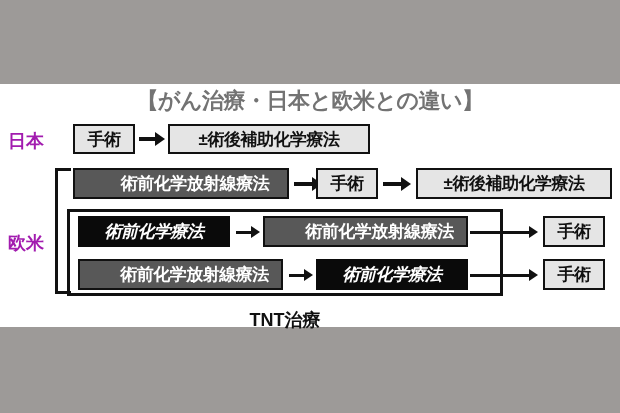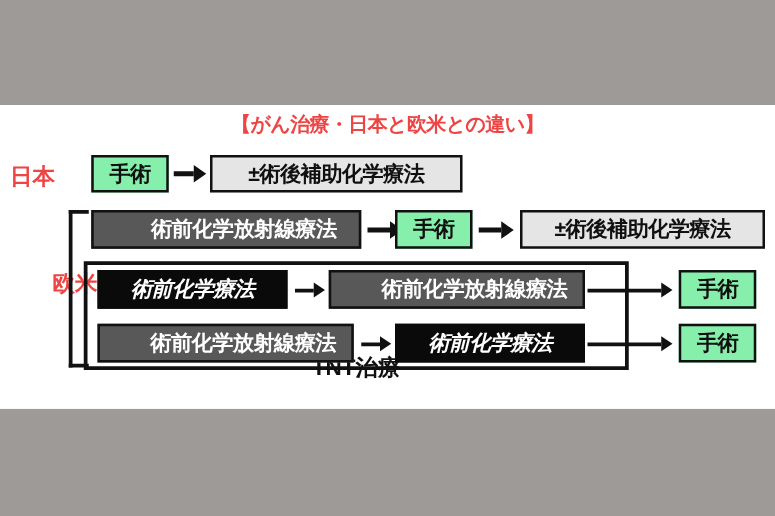--- a/index.html
+++ b/index.html
@@ -35,57 +35,57 @@
     background: #ffffff;
   }
 
   
   #title {
     position: absolute;
     left: 0;
     top: 88px;
     width: 620px;
     text-align: center;
-    font-size: 16px;
+    font-size: 22px;
     font-weight: bold;
     letter-spacing: -0.5px;
-    color: #ef4444;
+    color: #737373;
     line-height: 26px;
     white-space: nowrap;
   }
 
   
   .row-label {
     position: absolute;
     font-size: 18px;
     font-weight: bold;
-    color: #ef4444;
+    color: #a21caf;
     letter-spacing: 0px;
     white-space: nowrap;
   }
   #label-japan { left: 8px; top: 129px; }
-  #label-west  { left: 8px; top: 215px; margin-left: 34px; }
+  #label-west  { left: 8px; top: 231px; }
 
   
   .tbox {
     position: absolute;
     box-sizing: border-box;
     border: 2px solid #111111;
     font-size: 17px;
     font-weight: bold;
     letter-spacing: -0.5px;
     text-align: center;
     white-space: nowrap;
     display: flex;
     align-items: center;
     justify-content: center;
     line-height: 1;
   }
   .tbox.light {
-    background: #86efac;
+    background: #e5e5e5;
     color: #101010;
   }
   .tbox.lightgray {
     background: #e5e5e5;
     color: #101010;
   }
   .tbox.gray {
     background: #585858;
     color: #ffffff;
     border-color: #111111;
@@ -158,21 +158,21 @@
     top: 209px;
     width: 436px;
     height: 87px;
     box-sizing: border-box;
     border: 3px solid #111111;
     background: transparent;
   }
   #tnt-label {
     position: absolute;
     left: 67px;
-    top: 282px;
+    top: 308px;
     width: 436px;
     text-align: center;
     font-size: 18px;
     font-weight: bold;
     color: #111111;
     white-space: nowrap;
   }
 </style>
 </head>
 <body>

